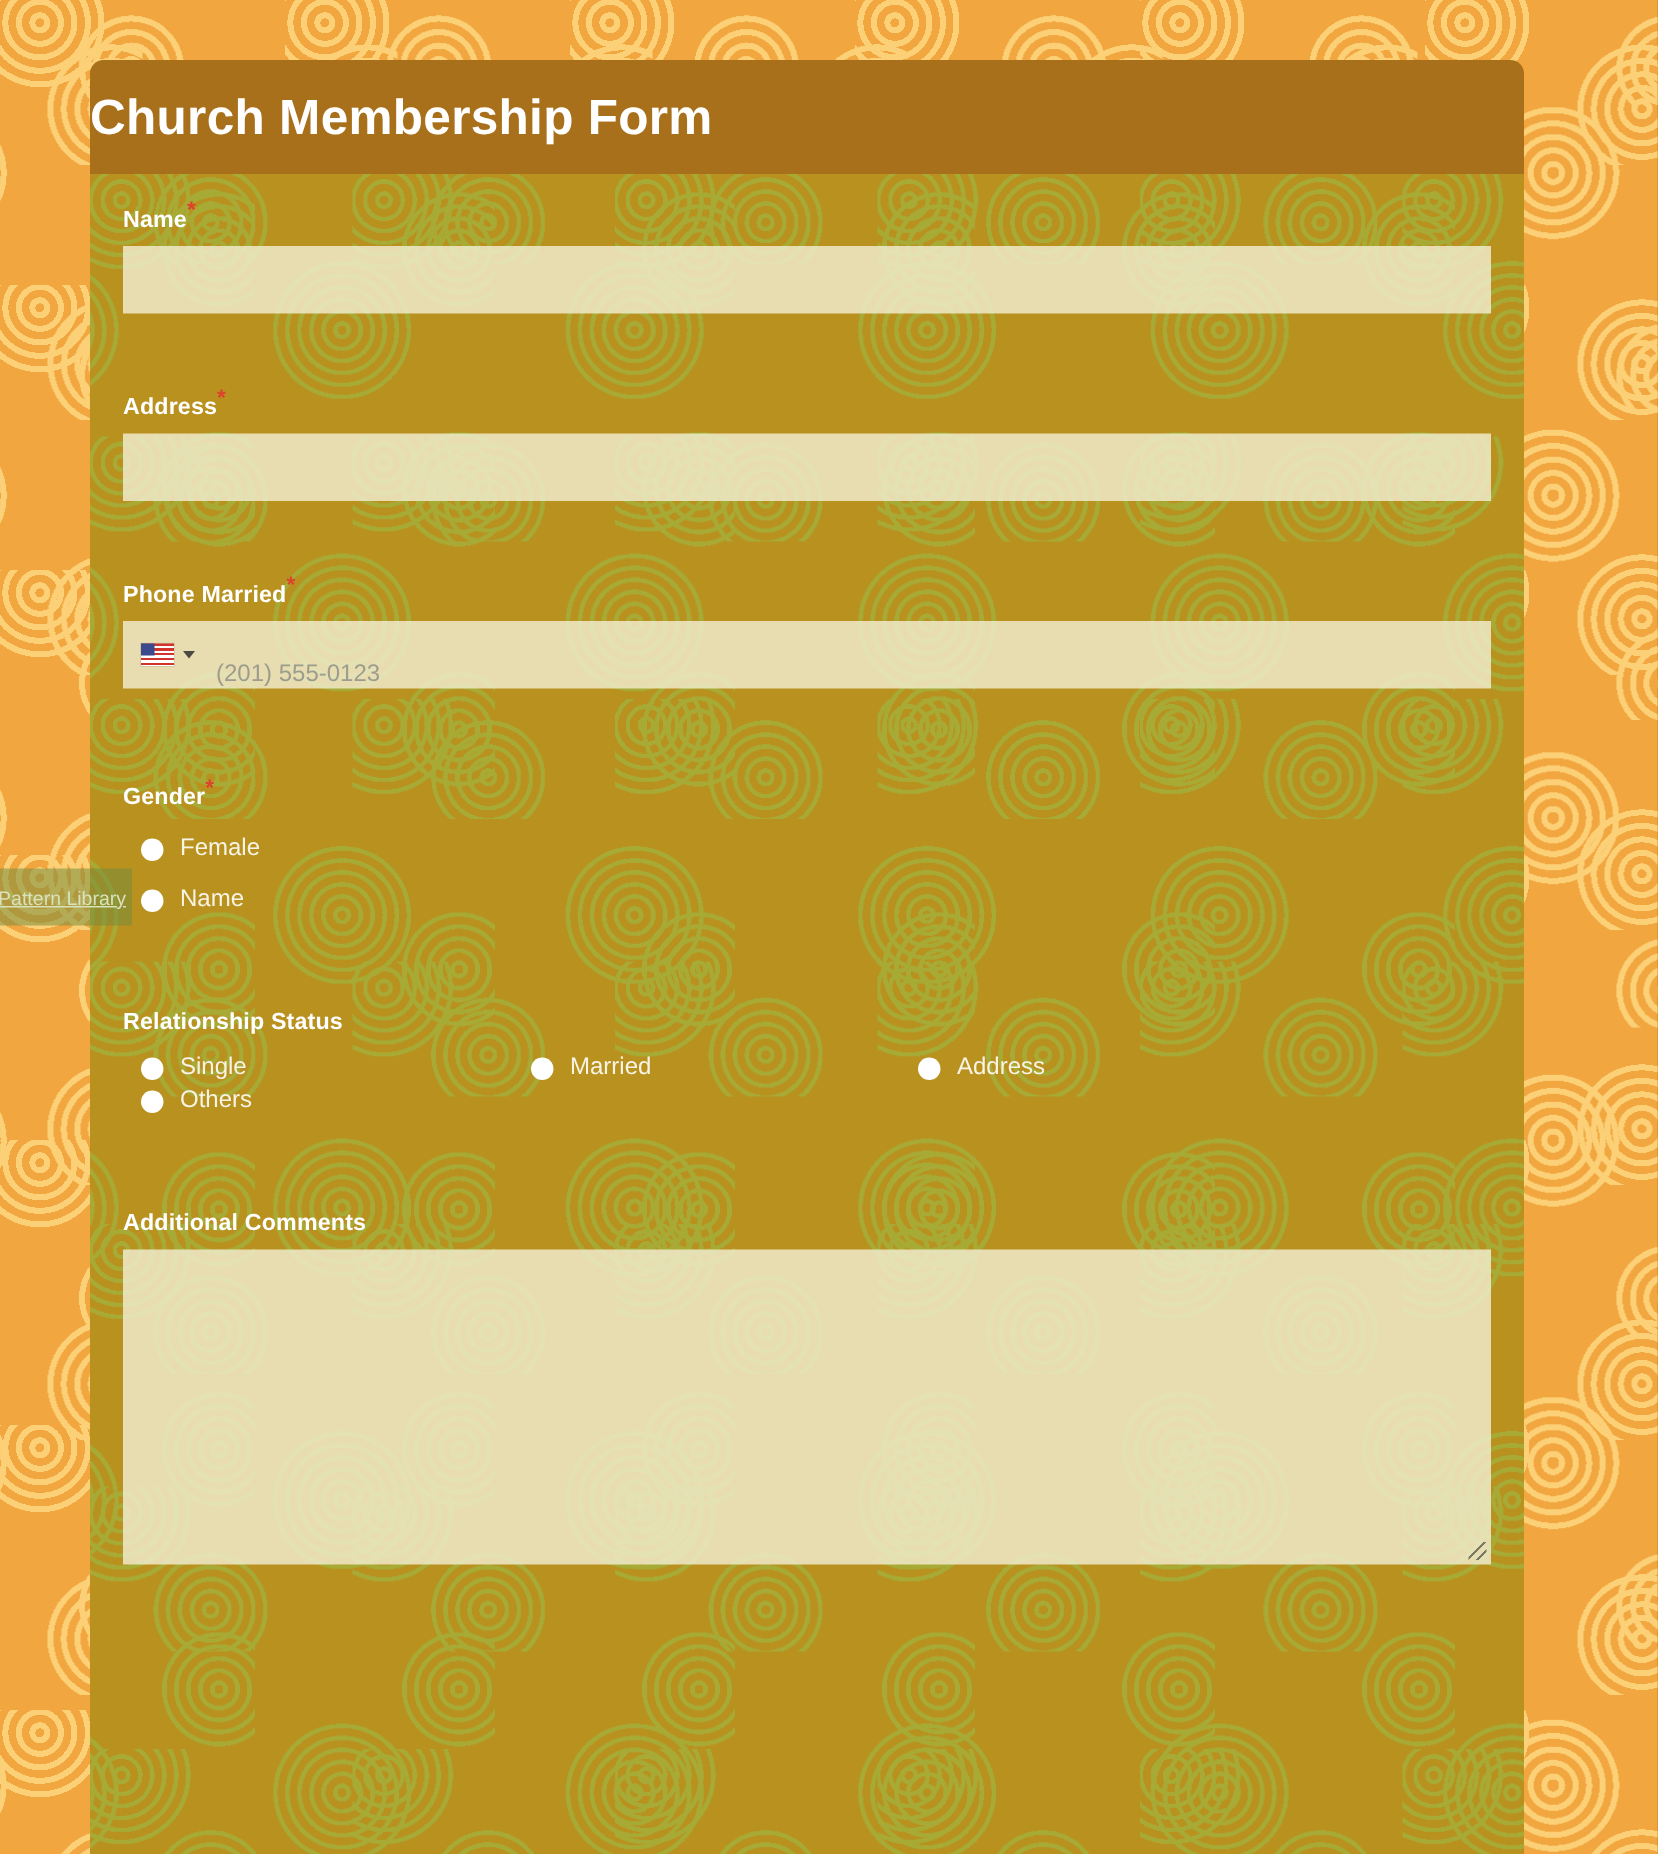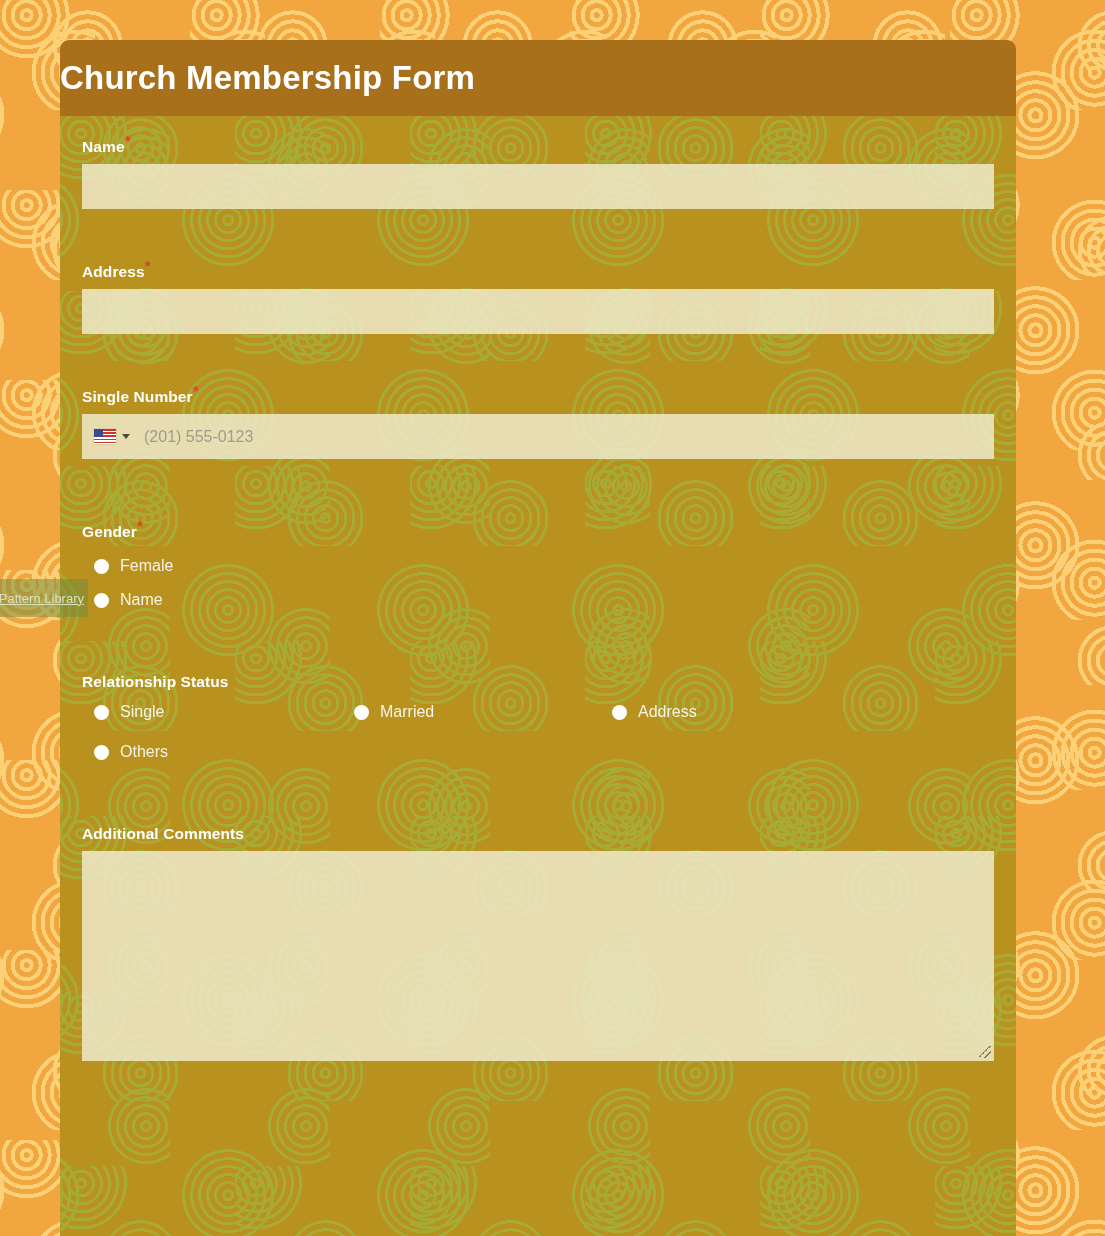--- a/index.html
+++ b/index.html
@@ -88,21 +88,21 @@
   .spacer-sm { height: 44px; }
   .spacer-md { height: 54px; }
 
   
   .phone-box {
     position: relative;
     width: 100%;
     height: 45px;
     background: rgba(244,240,214,0.80);
     display: flex;
-    align-items: center;
+    align-items: flex-end;
   }
   .flag-btn {
     display: flex;
     align-items: center;
     gap: 6px;
     padding: 0 8px 0 12px;
     height: 100%;
     background: transparent;
     border: none;
     cursor: pointer;
@@ -152,21 +152,21 @@
   .radio-text {
     color: #f7f4e6;
     font-size: 16px;
   }
   .gender-list .radio-item { margin-left: 12px; }
   .gender-list .radio-row { margin-top: 16px; }
 
   .rel-grid {
     display: grid;
     grid-template-columns: 260px 258px 1fr;
-    row-gap: 22px;
+    row-gap: 4px;
     margin-top: 12px;
     margin-left: 12px;
   }
 
   
   .ta-box {
     position: relative;
     width: 100%;
     height: 210px;
     background: rgba(244,240,214,0.80);
@@ -232,21 +232,21 @@
     </div>
     <div class="spacer-sm"></div>
 
     <div class="field">
       <label class="field-label"><span>Address</span><span class="req">*</span></label>
       <input class="text-input" type="text" placeholder="" style="">
     </div>
     <div class="spacer-sm"></div>
 
     <div class="field">
-      <label class="field-label"><span>Single Number</span><span class="req">*</span></label>
+      <label class="field-label"><span>Phone Married</span><span class="req">*</span></label>
       <div class="phone-box">
         <button class="flag-btn">
           <span class="flag"></span>
           <span class="caret"></span>
         </button>
         <span class="phone-ph">(201) 555-0123</span>
       </div>
     </div>
     <div class="spacer-md"></div>
 

